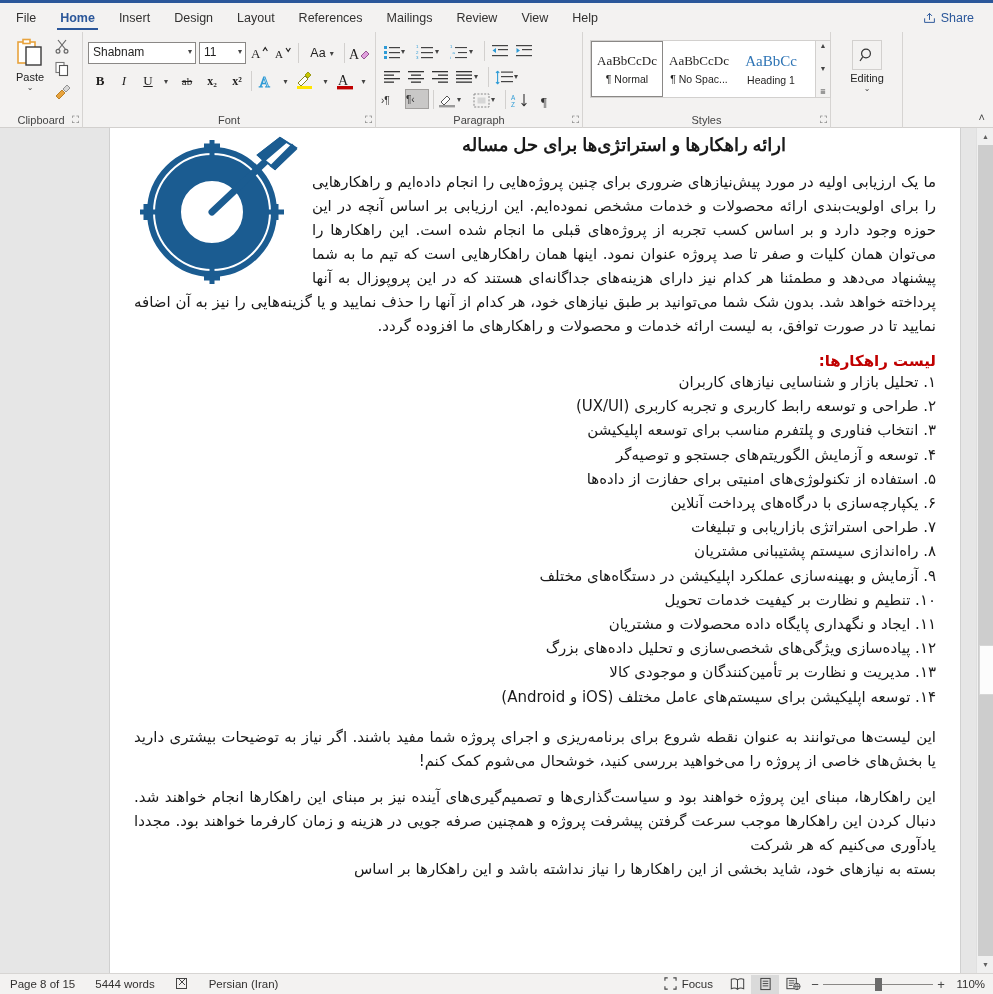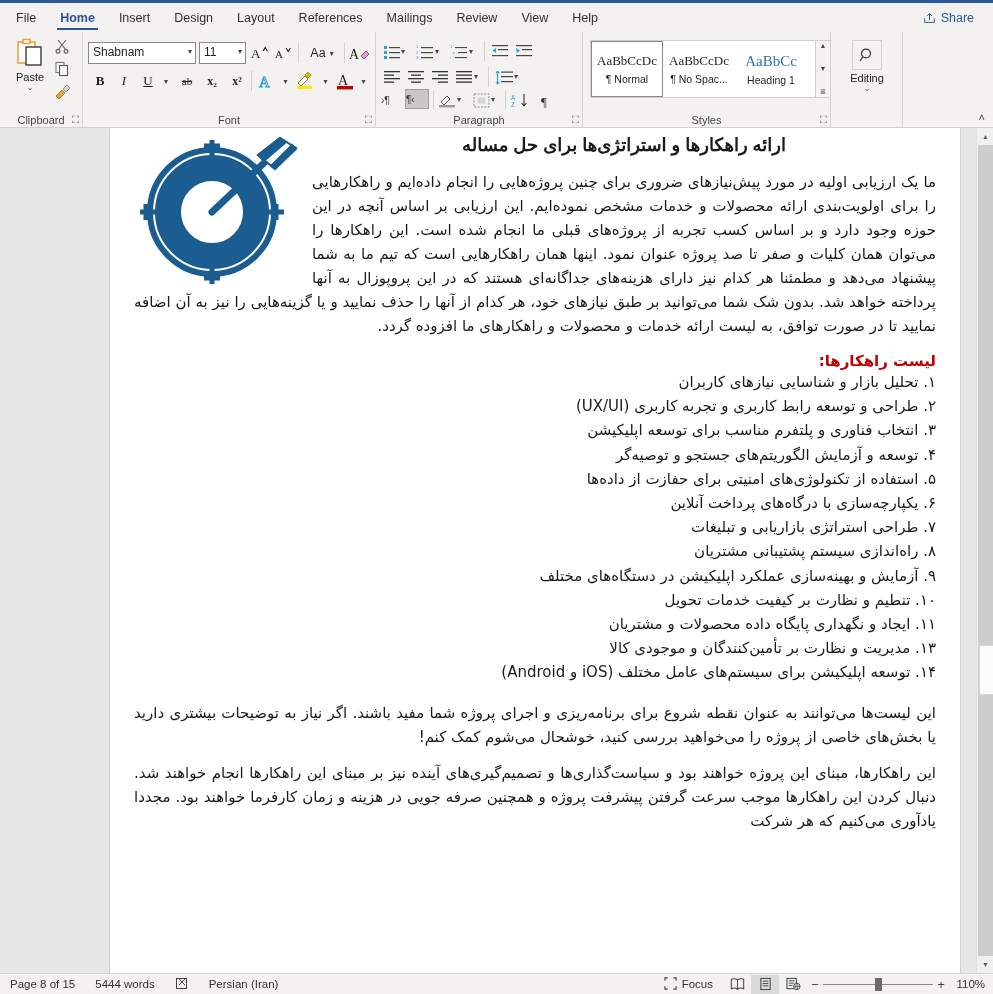--- a/index.html
+++ b/index.html
@@ -575,26 +575,28 @@
           <li>۲. طراحی و توسعه رابط کاربری و تجربه کاربری (UX/UI)</li>
           <li>۳. انتخاب فناوری و پلتفرم مناسب برای توسعه اپلیکیشن</li>
           <li>۴. توسعه و آزمایش الگوریتم‌های جستجو و توصیه‌گر</li>
           <li>۵. استفاده از تکنولوژی‌های امنیتی برای حفازت از داده‌ها</li>
           <li>۶. یکپارچه‌سازی با درگاه‌های پرداخت آنلاین</li>
           <li>۷. طراحی استراتژی بازاریابی و تبلیغات</li>
           <li>۸. راه‌اندازی سیستم پشتیبانی مشتریان</li>
           <li>۹. آزمایش و بهینه‌سازی عملکرد اپلیکیشن در دستگاه‌های مختلف</li>
           <li>۱۰. تنطیم و نظارت بر کیفیت خدمات تحویل</li>
           <li>۱۱. ایجاد و نگهداری پایگاه داده محصولات و مشتریان</li>
+          <li>۱۲. پیاده‌سازی ویژگی‌های شخصی‌سازی و تحلیل داده‌های بزرگ</li>
           <li>۱۳. مدیریت و نظارت بر تأمین‌کنندگان و موجودی کالا</li>
           <li>۱۴. توسعه اپلیکیشن برای سیستم‌های عامل مختلف (iOS و Android)</li>
         </ul>
 
         <p class="para para-block">این لیست‌ها می‌توانند به عنوان نقطه شروع برای برنامه‌ریزی و اجرای پروژه شما مفید باشند. اگر نیاز به توضیحات بیشتری دارید یا بخش‌های خاصی از پروژه را می‌خواهید بررسی کنید، خوشحال می‌شوم کمک کنم!</p>
         <p class="para para-block2">این راهکارها، مبنای این پروژه خواهند بود و سیاست‌گذاری‌ها و تصمیم‌گیری‌های آینده نیز بر مبنای این راهکارها انجام خواهند شد. دنبال کردن این راهکارها موجب سرعت گرفتن پیشرفت پروژه و همچنین صرفه جویی در هزینه و زمان کارفرما خواهند بود. مجددا یادآوری می‌کنیم که هر شرکت</p>
+        <p class="para">بسته به نیازهای خود، شاید بخشی از این راهکارها را نیاز نداشته باشد و این راهکارها بر اساس</p>
       </div>
     </div>
   </div>
 
   <div class="vscroll">
     <div class="arrow up">▲</div>
     <div class="track">
       <div class="thumb"></div>
     </div>
     <div class="arrow down">▼</div>

